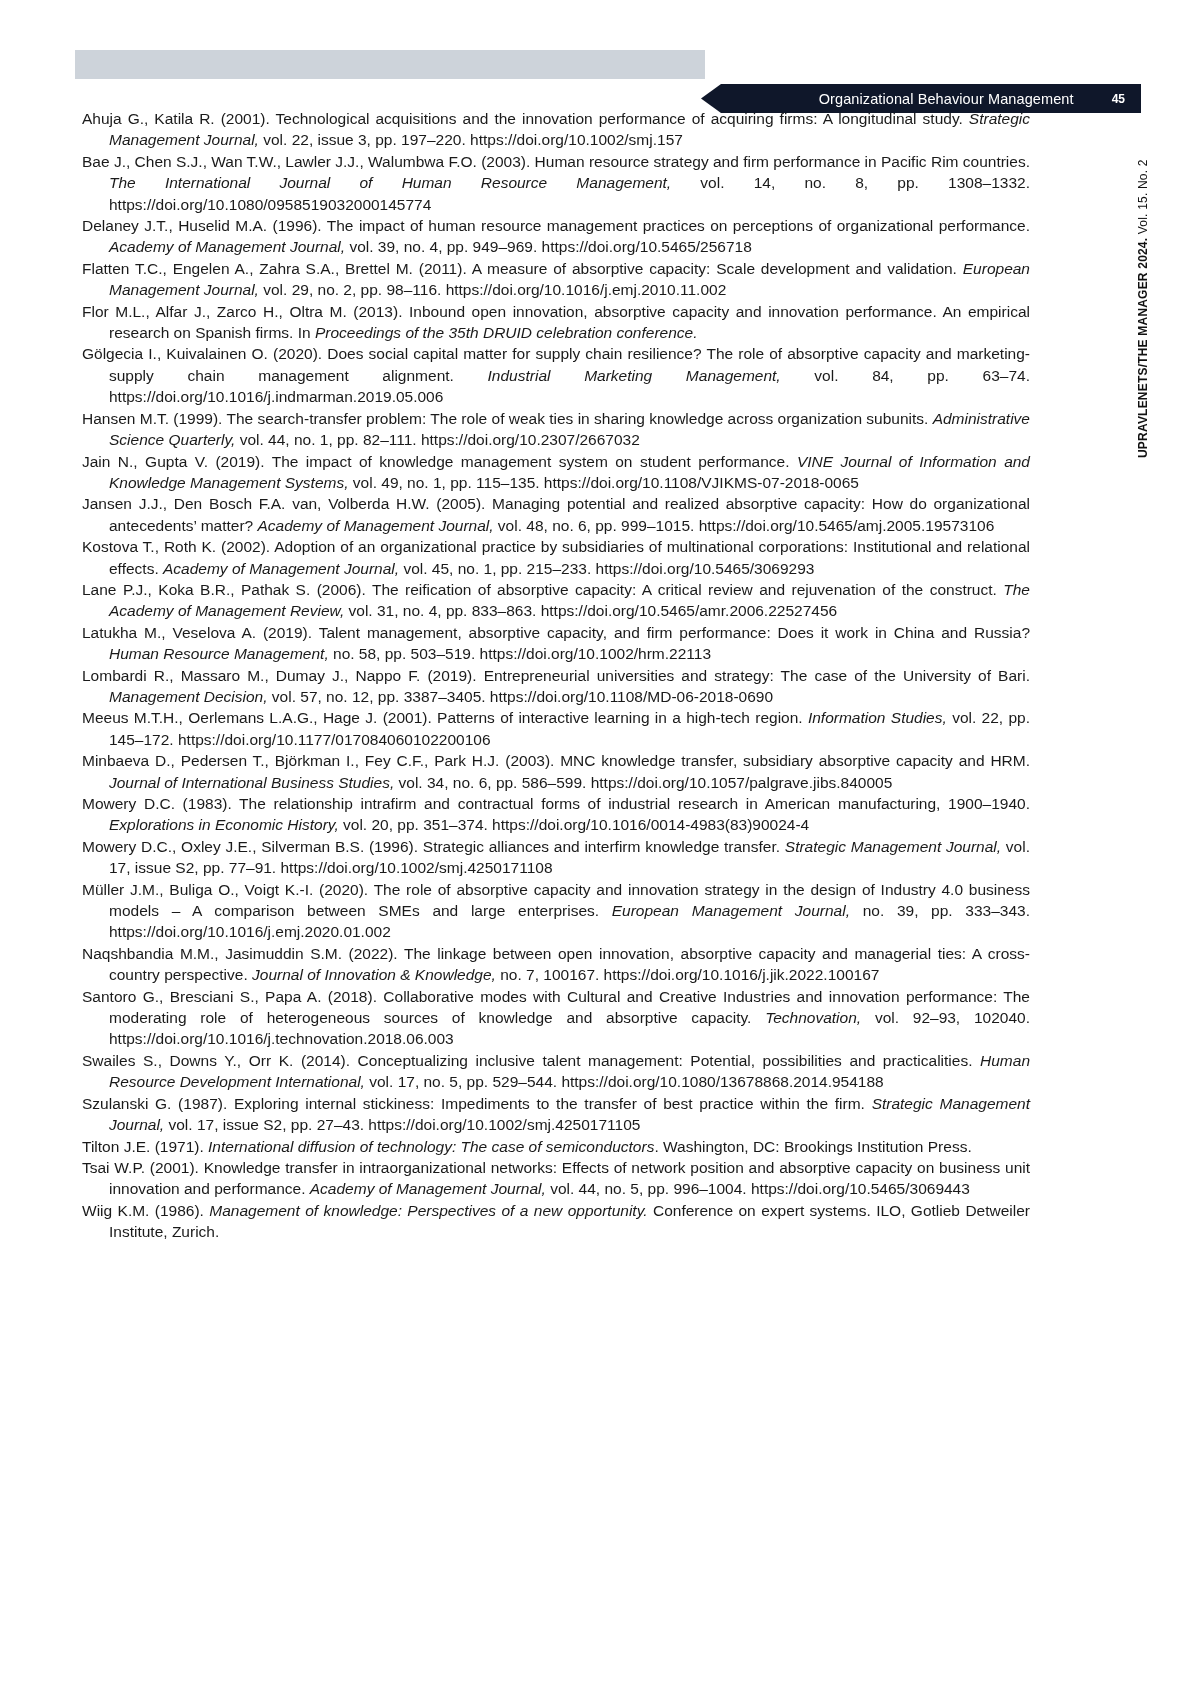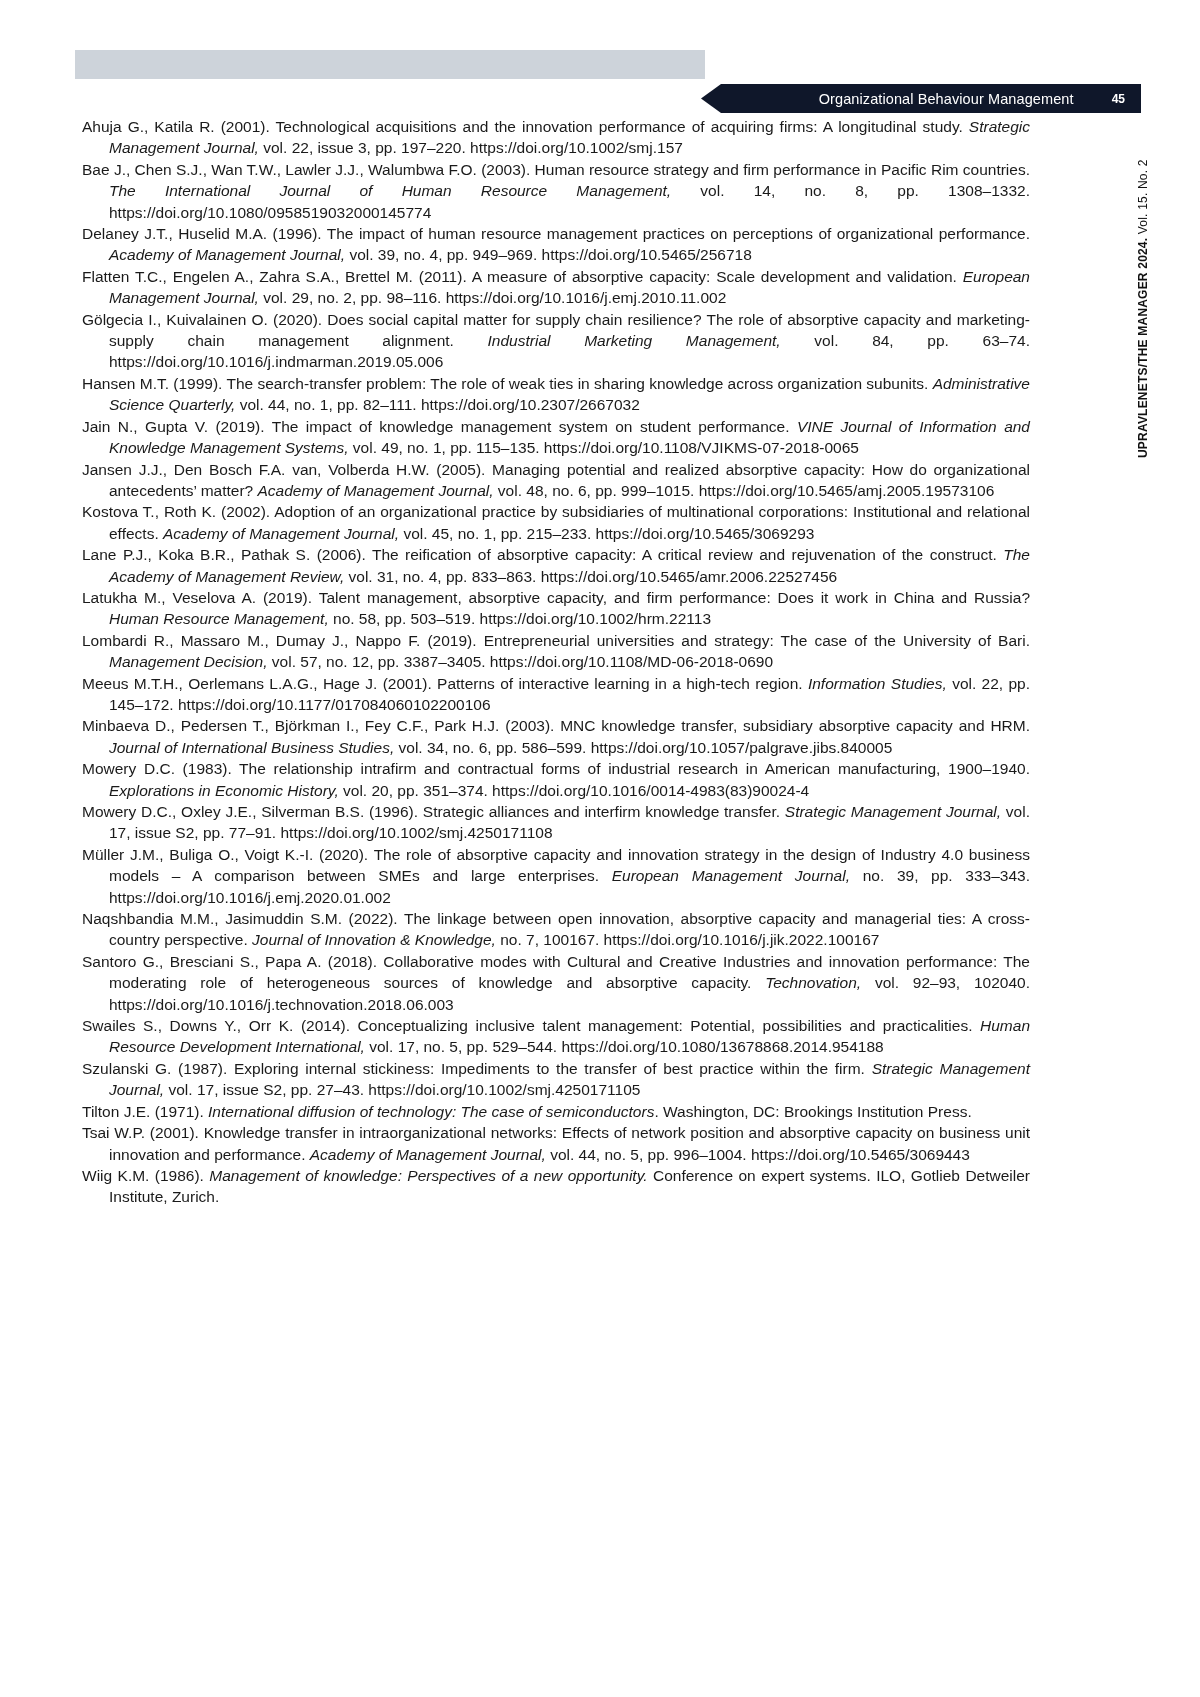--- a/index.html
+++ b/index.html
@@ -62,21 +62,21 @@
     transform: rotate(180deg);
     white-space: nowrap;
     font-size: 12px;
     color: #111111;
     letter-spacing: 0.2px;
   }
   .sidebar-vertical b { font-weight: bold; }
   
   .refs {
     position: absolute;
-    top: 116px;
+    top: 108px;
     left: 82px;
     width: 948px;
     color: #1a1a1a;
     font-size: 15.5px;
     line-height: 21.4px;
     text-align: justify;
     hyphens: auto;
   }
   .ref {
     margin: 0;
@@ -99,20 +99,21 @@
     <span class="pagenum">45</span>
   </div>
 
   <div class="sidebar-vertical"><b>UPRAVLENETS/THE MANAGER 2024.</b><span> Vol. 15. No. 2</span></div>
 
   <div class="refs" id="references-list">
       <p class="ref"><span>Ahuja G., Katila R. (2001). Technological acquisitions and the innovation performance of acquiring firms: A longitudinal study. </span><em>Strategic Management Journal,</em><span> vol. 22, issue 3, pp. 197–220. https://doi.org/10.1002/smj.157</span></p>
       <p class="ref"><span>Bae J., Chen S.J., Wan T.W., Lawler J.J., Walumbwa F.O. (2003). Human resource strategy and firm performance in Pacific Rim countries. </span><em>The International Journal of Human Resource Management,</em><span> vol. 14, no. 8, pp. 1308–1332. https://doi.org/10.1080/0958519032000145774</span></p>
       <p class="ref"><span>Delaney J.T., Huselid M.A. (1996). The impact of human resource management practices on perceptions of organizational performance. </span><em>Academy of Management Journal,</em><span> vol. 39, no. 4, pp. 949–969. https://doi.org/10.5465/256718</span></p>
       <p class="ref"><span>Flatten T.C., Engelen A., Zahra S.A., Brettel M. (2011). A measure of absorptive capacity: Scale development and validation. </span><em>European Management Journal,</em><span> vol. 29, no. 2, pp. 98–116. https://doi.org/10.1016/j.emj.2010.11.002</span></p>
+      <p class="ref"><span>Flor M.L., Alfar J., Zarco H., Oltra M. (2013). Inbound open innovation, absorptive capacity and innovation performance. An empirical research on Spanish firms. In </span><em>Proceedings of the 35th DRUID celebration conference.</em></p>
       <p class="ref"><span>Gölgecia I., Kuivalainen O. (2020). Does social capital matter for supply chain resilience? The role of absorptive capacity and marketing-supply chain management alignment. </span><em>Industrial Marketing Management,</em><span> vol. 84, pp. 63–74. https://doi.org/10.1016/j.indmarman.2019.05.006</span></p>
       <p class="ref"><span>Hansen M.T. (1999). The search-transfer problem: The role of weak ties in sharing knowledge across organization subunits. </span><em>Administrative Science Quarterly,</em><span> vol. 44, no. 1, pp. 82–111. https://doi.org/10.2307/2667032</span></p>
       <p class="ref"><span>Jain N., Gupta V. (2019). The impact of knowledge management system on student performance. </span><em>VINE Journal of Information and Knowledge Management Systems,</em><span> vol. 49, no. 1, pp. 115–135. https://doi.org/10.1108/VJIKMS-07-2018-0065</span></p>
       <p class="ref"><span>Jansen J.J., Den Bosch F.A. van, Volberda H.W. (2005). Managing potential and realized absorptive capacity: How do organizational antecedents’ matter? </span><em>Academy of Management Journal,</em><span> vol. 48, no. 6, pp. 999–1015. https://doi.org/10.5465/amj.2005.19573106</span></p>
       <p class="ref"><span>Kostova T., Roth K. (2002). Adoption of an organizational practice by subsidiaries of multinational corporations: Institutional and relational effects. </span><em>Academy of Management Journal,</em><span> vol. 45, no. 1, pp. 215–233. https://doi.org/10.5465/3069293</span></p>
       <p class="ref"><span>Lane P.J., Koka B.R., Pathak S. (2006). The reification of absorptive capacity: A critical review and rejuvenation of the construct. </span><em>The Academy of Management Review,</em><span> vol. 31, no. 4, pp. 833–863. https://doi.org/10.5465/amr.2006.22527456</span></p>
       <p class="ref"><span>Latukha M., Veselova A. (2019). Talent management, absorptive capacity, and firm performance: Does it work in China and Russia? </span><em>Human Resource Management,</em><span> no. 58, pp. 503–519. https://doi.org/10.1002/hrm.22113</span></p>
       <p class="ref"><span>Lombardi R., Massaro M., Dumay J., Nappo F. (2019). Entrepreneurial universities and strategy: The case of the University of Bari. </span><em>Management Decision,</em><span> vol. 57, no. 12, pp. 3387–3405. https://doi.org/10.1108/MD-06-2018-0690</span></p>
       <p class="ref"><span>Meeus M.T.H., Oerlemans L.A.G., Hage J. (2001). Patterns of interactive learning in a high-tech region. </span><em>Information Studies,</em><span> vol. 22, pp. 145–172. https://doi.org/10.1177/017084060102200106</span></p>
       <p class="ref"><span>Minbaeva D., Pedersen T., Björkman I., Fey C.F., Park H.J. (2003). MNC knowledge transfer, subsidiary absorptive capacity and HRM. </span><em>Journal of International Business Studies,</em><span> vol. 34, no. 6, pp. 586–599. https://doi.org/10.1057/palgrave.jibs.840005</span></p>

